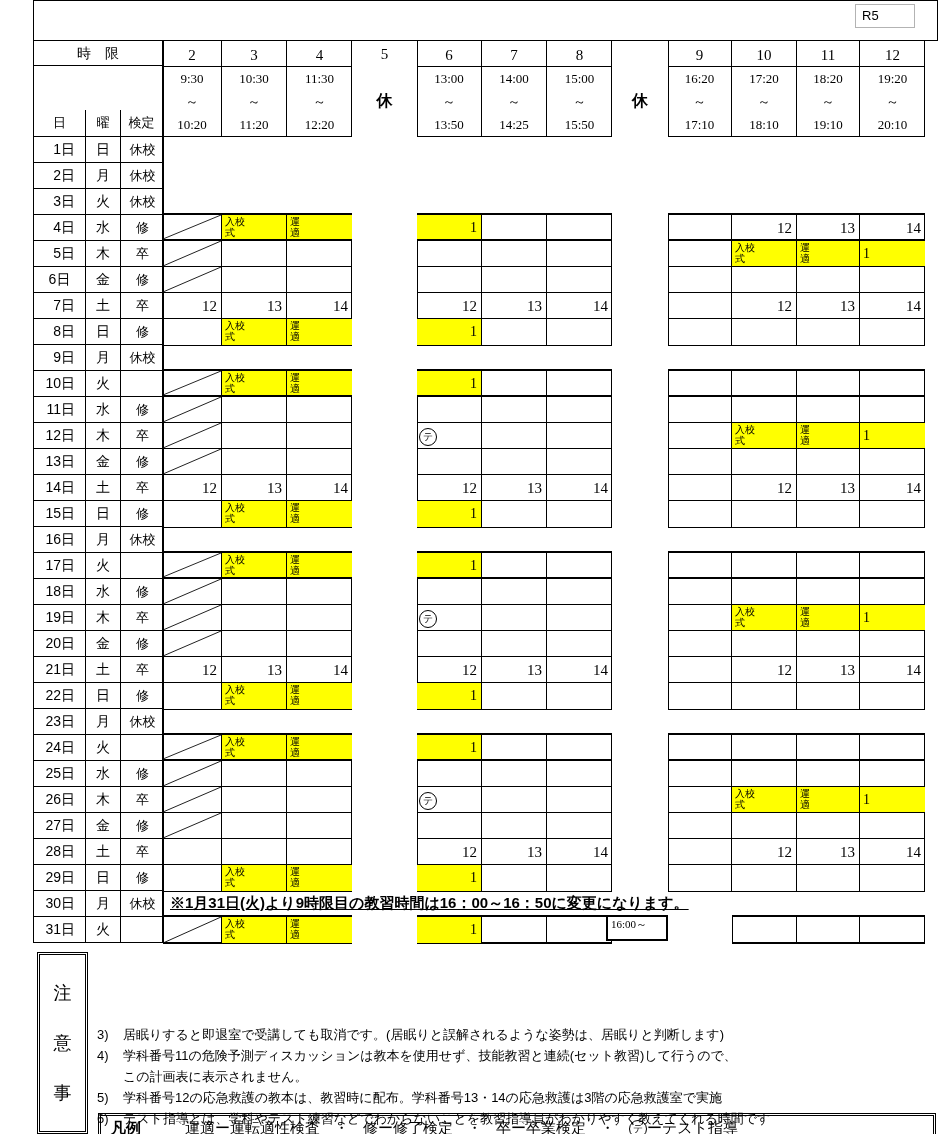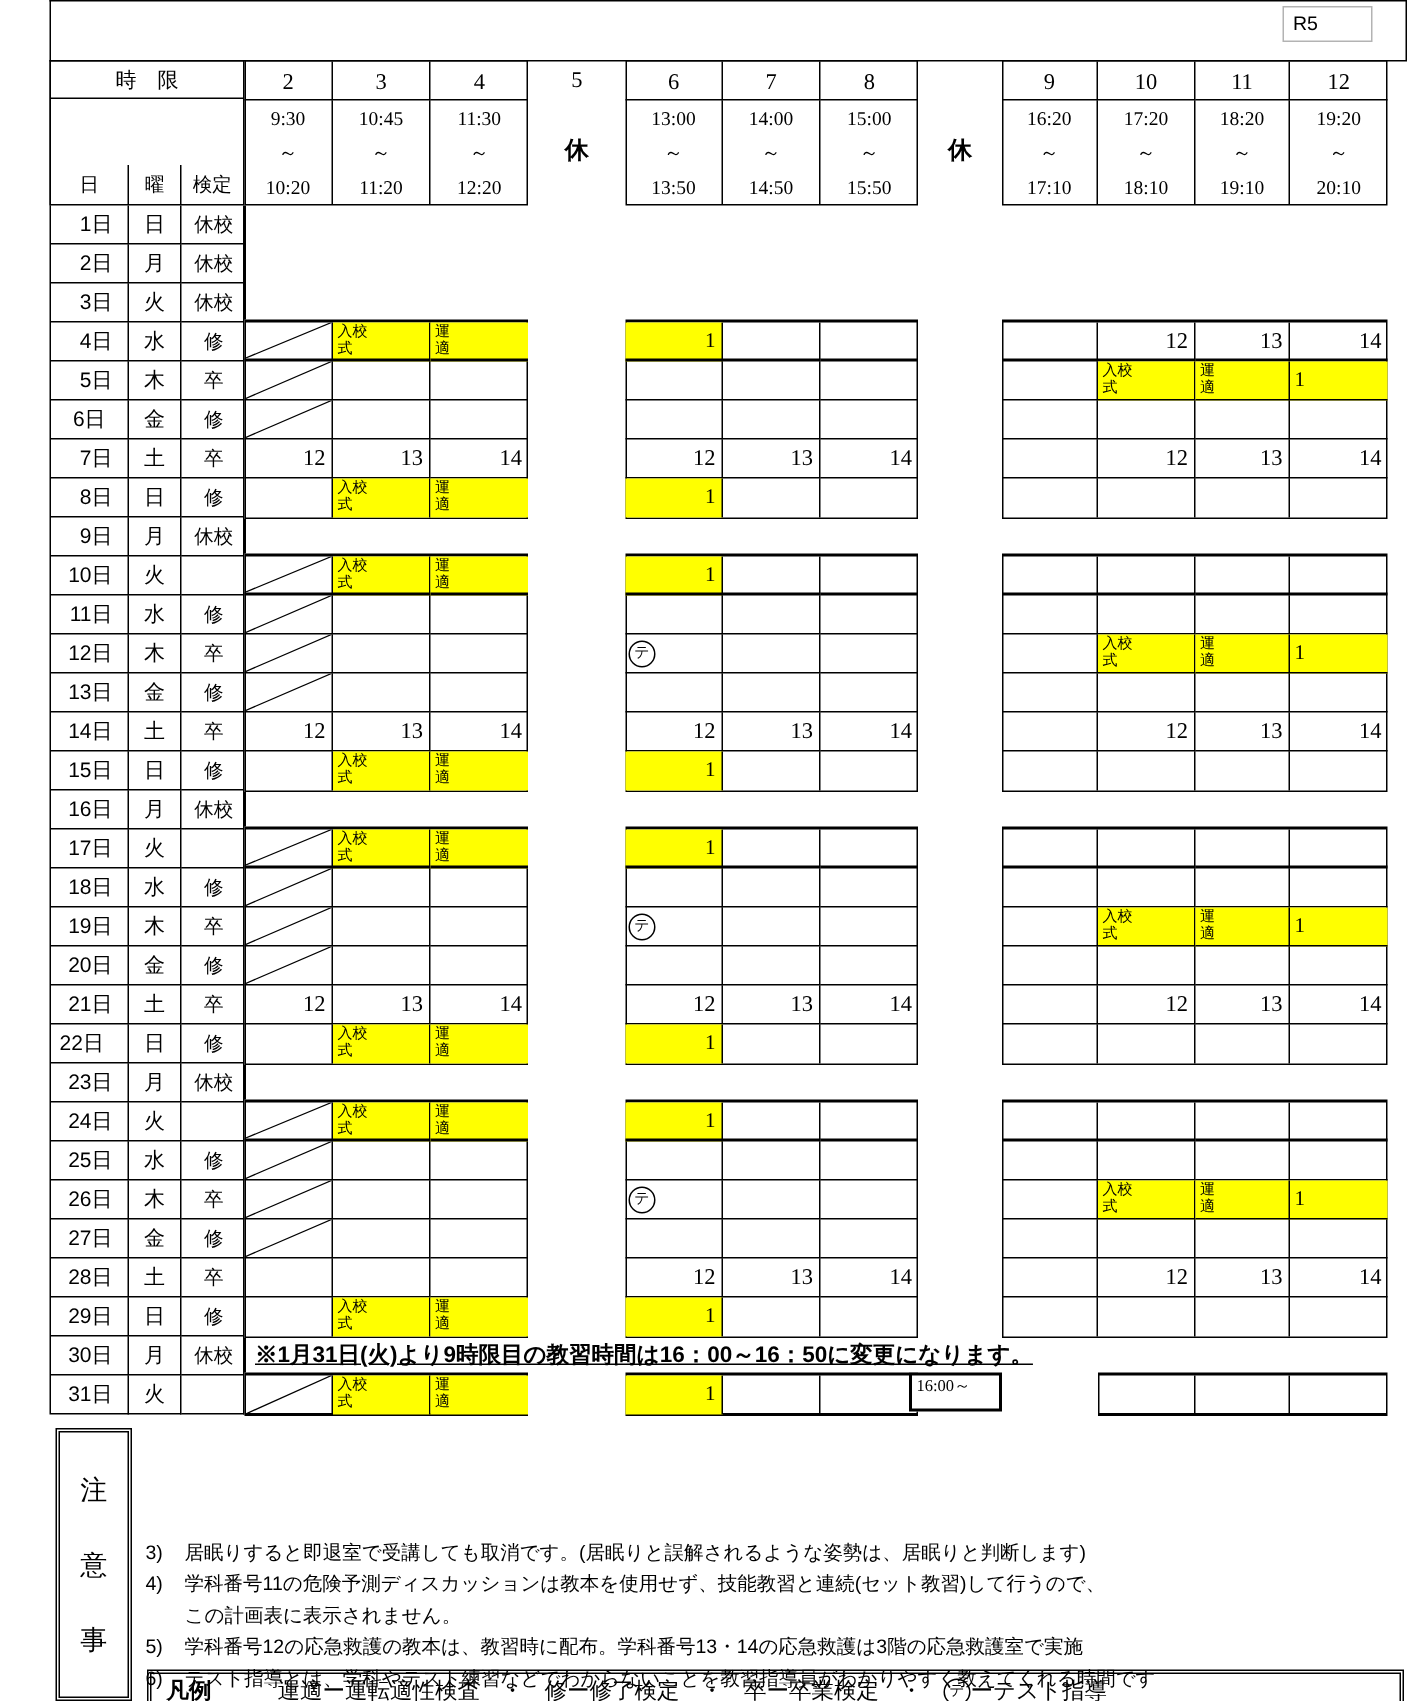--- a/index.html
+++ b/index.html
@@ -80,21 +80,21 @@
     </div>
     <div style="position: absolute; box-sizing: border-box; left: 163px; top: 40px; width: 189px; height: 97px; border: 1px solid rgb(0, 0, 0);">
       <div class="serif" style="position: absolute; box-sizing: border-box; left: -1px; top: 0px; width: 59px; height: 26px; border-right: 1px solid rgb(0, 0, 0); border-bottom: 1px solid rgb(0, 0, 0); text-align: center; font-size: 15px; line-height: 28px;">2</div>
       <div class="serif" style="position: absolute; box-sizing: border-box; left: -1px; top: 26px; width: 59px; height: 69px; border-right: 1px solid rgb(0, 0, 0); text-align: center; font-size: 13px; line-height: 23px;">
         <div>9:30</div>
         <div>～</div>
         <div>10:20</div>
       </div>
       <div class="serif" style="position: absolute; box-sizing: border-box; left: 58px; top: 0px; width: 65px; height: 26px; border-right: 1px solid rgb(0, 0, 0); border-bottom: 1px solid rgb(0, 0, 0); text-align: center; font-size: 15px; line-height: 28px;">3</div>
       <div class="serif" style="position: absolute; box-sizing: border-box; left: 58px; top: 26px; width: 65px; height: 69px; border-right: 1px solid rgb(0, 0, 0); text-align: center; font-size: 13px; line-height: 23px;">
-        <div>10:45</div>
+        <div>10:30</div>
         <div>～</div>
         <div>11:20</div>
       </div>
       <div class="serif" style="position: absolute; box-sizing: border-box; left: 123px; top: 0px; width: 65px; height: 26px; border-right: none; border-bottom: 1px solid rgb(0, 0, 0); text-align: center; font-size: 15px; line-height: 28px;">4</div>
       <div class="serif" style="position: absolute; box-sizing: border-box; left: 123px; top: 26px; width: 65px; height: 69px; border-right: none; text-align: center; font-size: 13px; line-height: 23px;">
         <div>11:30</div>
         <div>～</div>
         <div>12:20</div>
       </div>
     </div>
@@ -102,21 +102,21 @@
       <div class="serif" style="position: absolute; box-sizing: border-box; left: -1px; top: 0px; width: 65px; height: 26px; border-right: 1px solid rgb(0, 0, 0); border-bottom: 1px solid rgb(0, 0, 0); text-align: center; font-size: 15px; line-height: 28px;">6</div>
       <div class="serif" style="position: absolute; box-sizing: border-box; left: -1px; top: 26px; width: 65px; height: 69px; border-right: 1px solid rgb(0, 0, 0); text-align: center; font-size: 13px; line-height: 23px;">
         <div>13:00</div>
         <div>～</div>
         <div>13:50</div>
       </div>
       <div class="serif" style="position: absolute; box-sizing: border-box; left: 64px; top: 0px; width: 65px; height: 26px; border-right: 1px solid rgb(0, 0, 0); border-bottom: 1px solid rgb(0, 0, 0); text-align: center; font-size: 15px; line-height: 28px;">7</div>
       <div class="serif" style="position: absolute; box-sizing: border-box; left: 64px; top: 26px; width: 65px; height: 69px; border-right: 1px solid rgb(0, 0, 0); text-align: center; font-size: 13px; line-height: 23px;">
         <div>14:00</div>
         <div>～</div>
-        <div>14:50</div>
+        <div>14:25</div>
       </div>
       <div class="serif" style="position: absolute; box-sizing: border-box; left: 129px; top: 0px; width: 65px; height: 26px; border-right: none; border-bottom: 1px solid rgb(0, 0, 0); text-align: center; font-size: 15px; line-height: 28px;">8</div>
       <div class="serif" style="position: absolute; box-sizing: border-box; left: 129px; top: 26px; width: 65px; height: 69px; border-right: none; text-align: center; font-size: 13px; line-height: 23px;">
         <div>15:00</div>
         <div>～</div>
         <div>15:50</div>
       </div>
     </div>
     <div style="position: absolute; box-sizing: border-box; left: 668px; top: 40px; width: 257px; height: 97px; border: 1px solid rgb(0, 0, 0);">
       <div class="serif" style="position: absolute; box-sizing: border-box; left: -1px; top: 0px; width: 64px; height: 26px; border-right: 1px solid rgb(0, 0, 0); border-bottom: 1px solid rgb(0, 0, 0); text-align: center; font-size: 15px; line-height: 28px;">9</div>
@@ -204,21 +204,21 @@
       <div style="position: absolute; box-sizing: border-box; left: 87px; top: 442px; width: 43px; height: 26px; border-bottom: 1px solid rgb(0, 0, 0); text-align: center; font-size: 13px; line-height: 25px;">修</div>
       <div style="position: absolute; box-sizing: border-box; left: 0px; top: 468px; width: 52px; height: 26px; border-right: 1px solid rgb(0, 0, 0); border-bottom: 1px solid rgb(0, 0, 0); text-align: right; padding-right: 10px; font-size: 14px; line-height: 25px;">19日</div>
       <div style="position: absolute; box-sizing: border-box; left: 52px; top: 468px; width: 35px; height: 26px; border-right: 1px solid rgb(0, 0, 0); border-bottom: 1px solid rgb(0, 0, 0); text-align: center; font-size: 14px; line-height: 25px;">木</div>
       <div style="position: absolute; box-sizing: border-box; left: 87px; top: 468px; width: 43px; height: 26px; border-bottom: 1px solid rgb(0, 0, 0); text-align: center; font-size: 13px; line-height: 25px;">卒</div>
       <div style="position: absolute; box-sizing: border-box; left: 0px; top: 494px; width: 52px; height: 26px; border-right: 1px solid rgb(0, 0, 0); border-bottom: 1px solid rgb(0, 0, 0); text-align: right; padding-right: 10px; font-size: 14px; line-height: 25px;">20日</div>
       <div style="position: absolute; box-sizing: border-box; left: 52px; top: 494px; width: 35px; height: 26px; border-right: 1px solid rgb(0, 0, 0); border-bottom: 1px solid rgb(0, 0, 0); text-align: center; font-size: 14px; line-height: 25px;">金</div>
       <div style="position: absolute; box-sizing: border-box; left: 87px; top: 494px; width: 43px; height: 26px; border-bottom: 1px solid rgb(0, 0, 0); text-align: center; font-size: 13px; line-height: 25px;">修</div>
       <div style="position: absolute; box-sizing: border-box; left: 0px; top: 520px; width: 52px; height: 26px; border-right: 1px solid rgb(0, 0, 0); border-bottom: 1px solid rgb(0, 0, 0); text-align: right; padding-right: 10px; font-size: 14px; line-height: 25px;">21日</div>
       <div style="position: absolute; box-sizing: border-box; left: 52px; top: 520px; width: 35px; height: 26px; border-right: 1px solid rgb(0, 0, 0); border-bottom: 1px solid rgb(0, 0, 0); text-align: center; font-size: 14px; line-height: 25px;">土</div>
       <div style="position: absolute; box-sizing: border-box; left: 87px; top: 520px; width: 43px; height: 26px; border-bottom: 1px solid rgb(0, 0, 0); text-align: center; font-size: 13px; line-height: 25px;">卒</div>
-      <div style="position: absolute; box-sizing: border-box; left: 0px; top: 546px; width: 52px; height: 26px; border-right: 1px solid rgb(0, 0, 0); border-bottom: 1px solid rgb(0, 0, 0); text-align: center; padding-right: 10px; font-size: 14px; line-height: 25px;">22日</div>
+      <div style="position: absolute; box-sizing: border-box; left: 0px; top: 546px; width: 52px; height: 26px; border-right: 1px solid rgb(0, 0, 0); border-bottom: 1px solid rgb(0, 0, 0); text-align: right; padding-right: 10px; font-size: 14px; line-height: 25px;">22日</div>
       <div style="position: absolute; box-sizing: border-box; left: 52px; top: 546px; width: 35px; height: 26px; border-right: 1px solid rgb(0, 0, 0); border-bottom: 1px solid rgb(0, 0, 0); text-align: center; font-size: 14px; line-height: 25px;">日</div>
       <div style="position: absolute; box-sizing: border-box; left: 87px; top: 546px; width: 43px; height: 26px; border-bottom: 1px solid rgb(0, 0, 0); text-align: center; font-size: 13px; line-height: 25px;">修</div>
       <div style="position: absolute; box-sizing: border-box; left: 0px; top: 572px; width: 52px; height: 26px; border-right: 1px solid rgb(0, 0, 0); border-bottom: 1px solid rgb(0, 0, 0); text-align: right; padding-right: 10px; font-size: 14px; line-height: 25px;">23日</div>
       <div style="position: absolute; box-sizing: border-box; left: 52px; top: 572px; width: 35px; height: 26px; border-right: 1px solid rgb(0, 0, 0); border-bottom: 1px solid rgb(0, 0, 0); text-align: center; font-size: 14px; line-height: 25px;">月</div>
       <div style="position: absolute; box-sizing: border-box; left: 87px; top: 572px; width: 43px; height: 26px; border-bottom: 1px solid rgb(0, 0, 0); text-align: center; font-size: 13px; line-height: 25px;">休校</div>
       <div style="position: absolute; box-sizing: border-box; left: 0px; top: 598px; width: 52px; height: 26px; border-right: 1px solid rgb(0, 0, 0); border-bottom: 1px solid rgb(0, 0, 0); text-align: right; padding-right: 10px; font-size: 14px; line-height: 25px;">24日</div>
       <div style="position: absolute; box-sizing: border-box; left: 52px; top: 598px; width: 35px; height: 26px; border-right: 1px solid rgb(0, 0, 0); border-bottom: 1px solid rgb(0, 0, 0); text-align: center; font-size: 14px; line-height: 25px;">火</div>
       <div style="position: absolute; box-sizing: border-box; left: 87px; top: 598px; width: 43px; height: 26px; border-bottom: 1px solid rgb(0, 0, 0); text-align: center; font-size: 13px; line-height: 25px;"></div>
       <div style="position: absolute; box-sizing: border-box; left: 0px; top: 624px; width: 52px; height: 26px; border-right: 1px solid rgb(0, 0, 0); border-bottom: 1px solid rgb(0, 0, 0); text-align: right; padding-right: 10px; font-size: 14px; line-height: 25px;">25日</div>
       <div style="position: absolute; box-sizing: border-box; left: 52px; top: 624px; width: 35px; height: 26px; border-right: 1px solid rgb(0, 0, 0); border-bottom: 1px solid rgb(0, 0, 0); text-align: center; font-size: 14px; line-height: 25px;">水</div>

